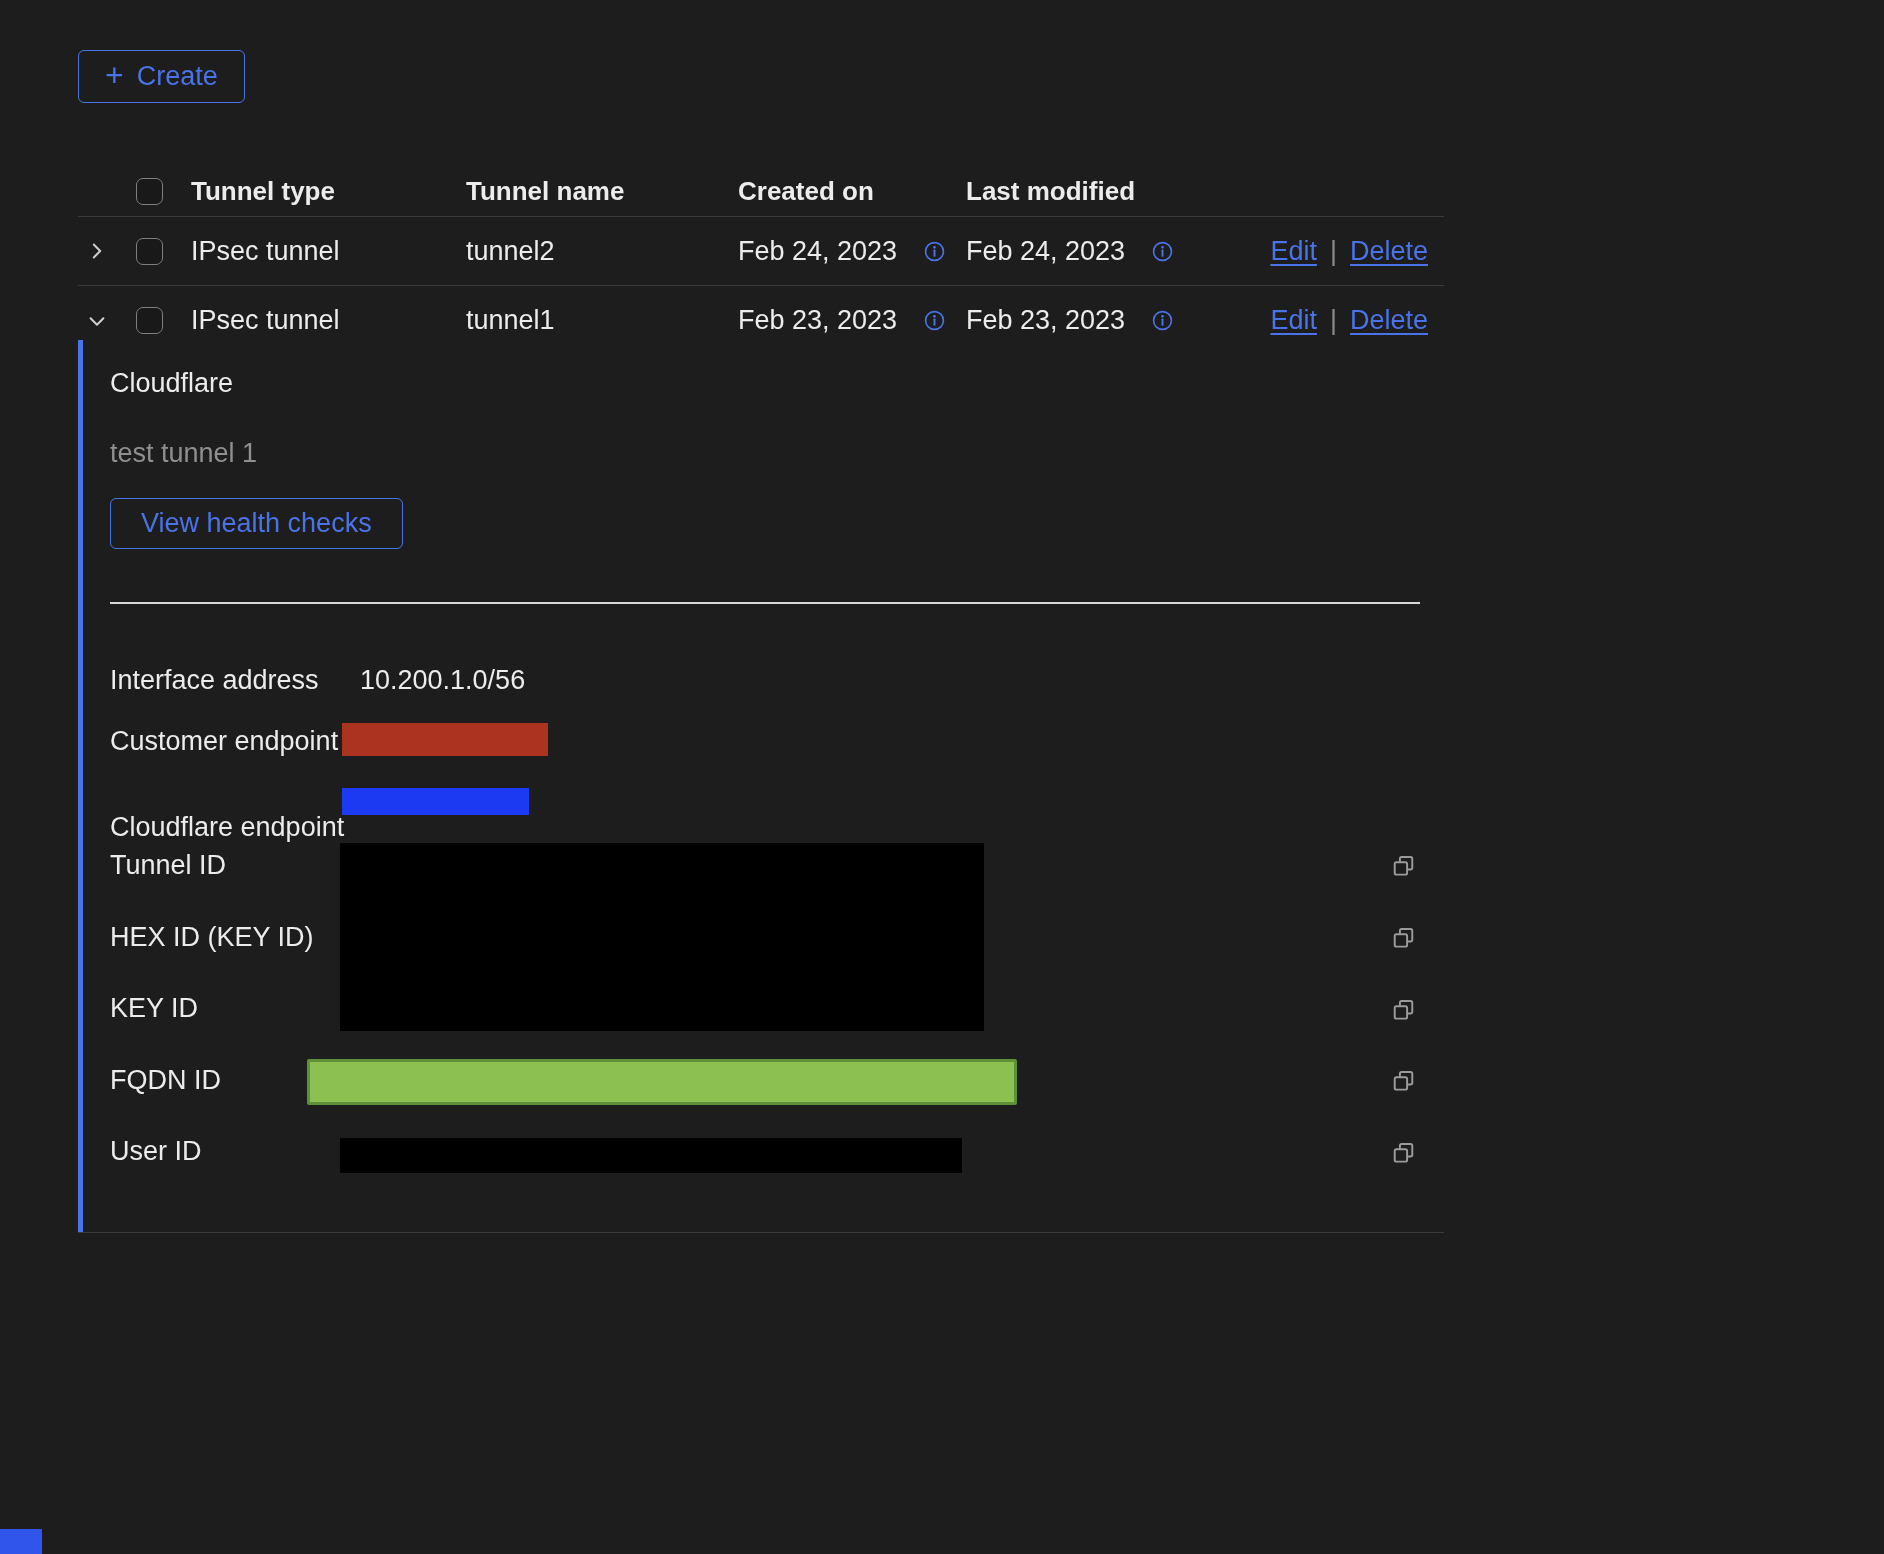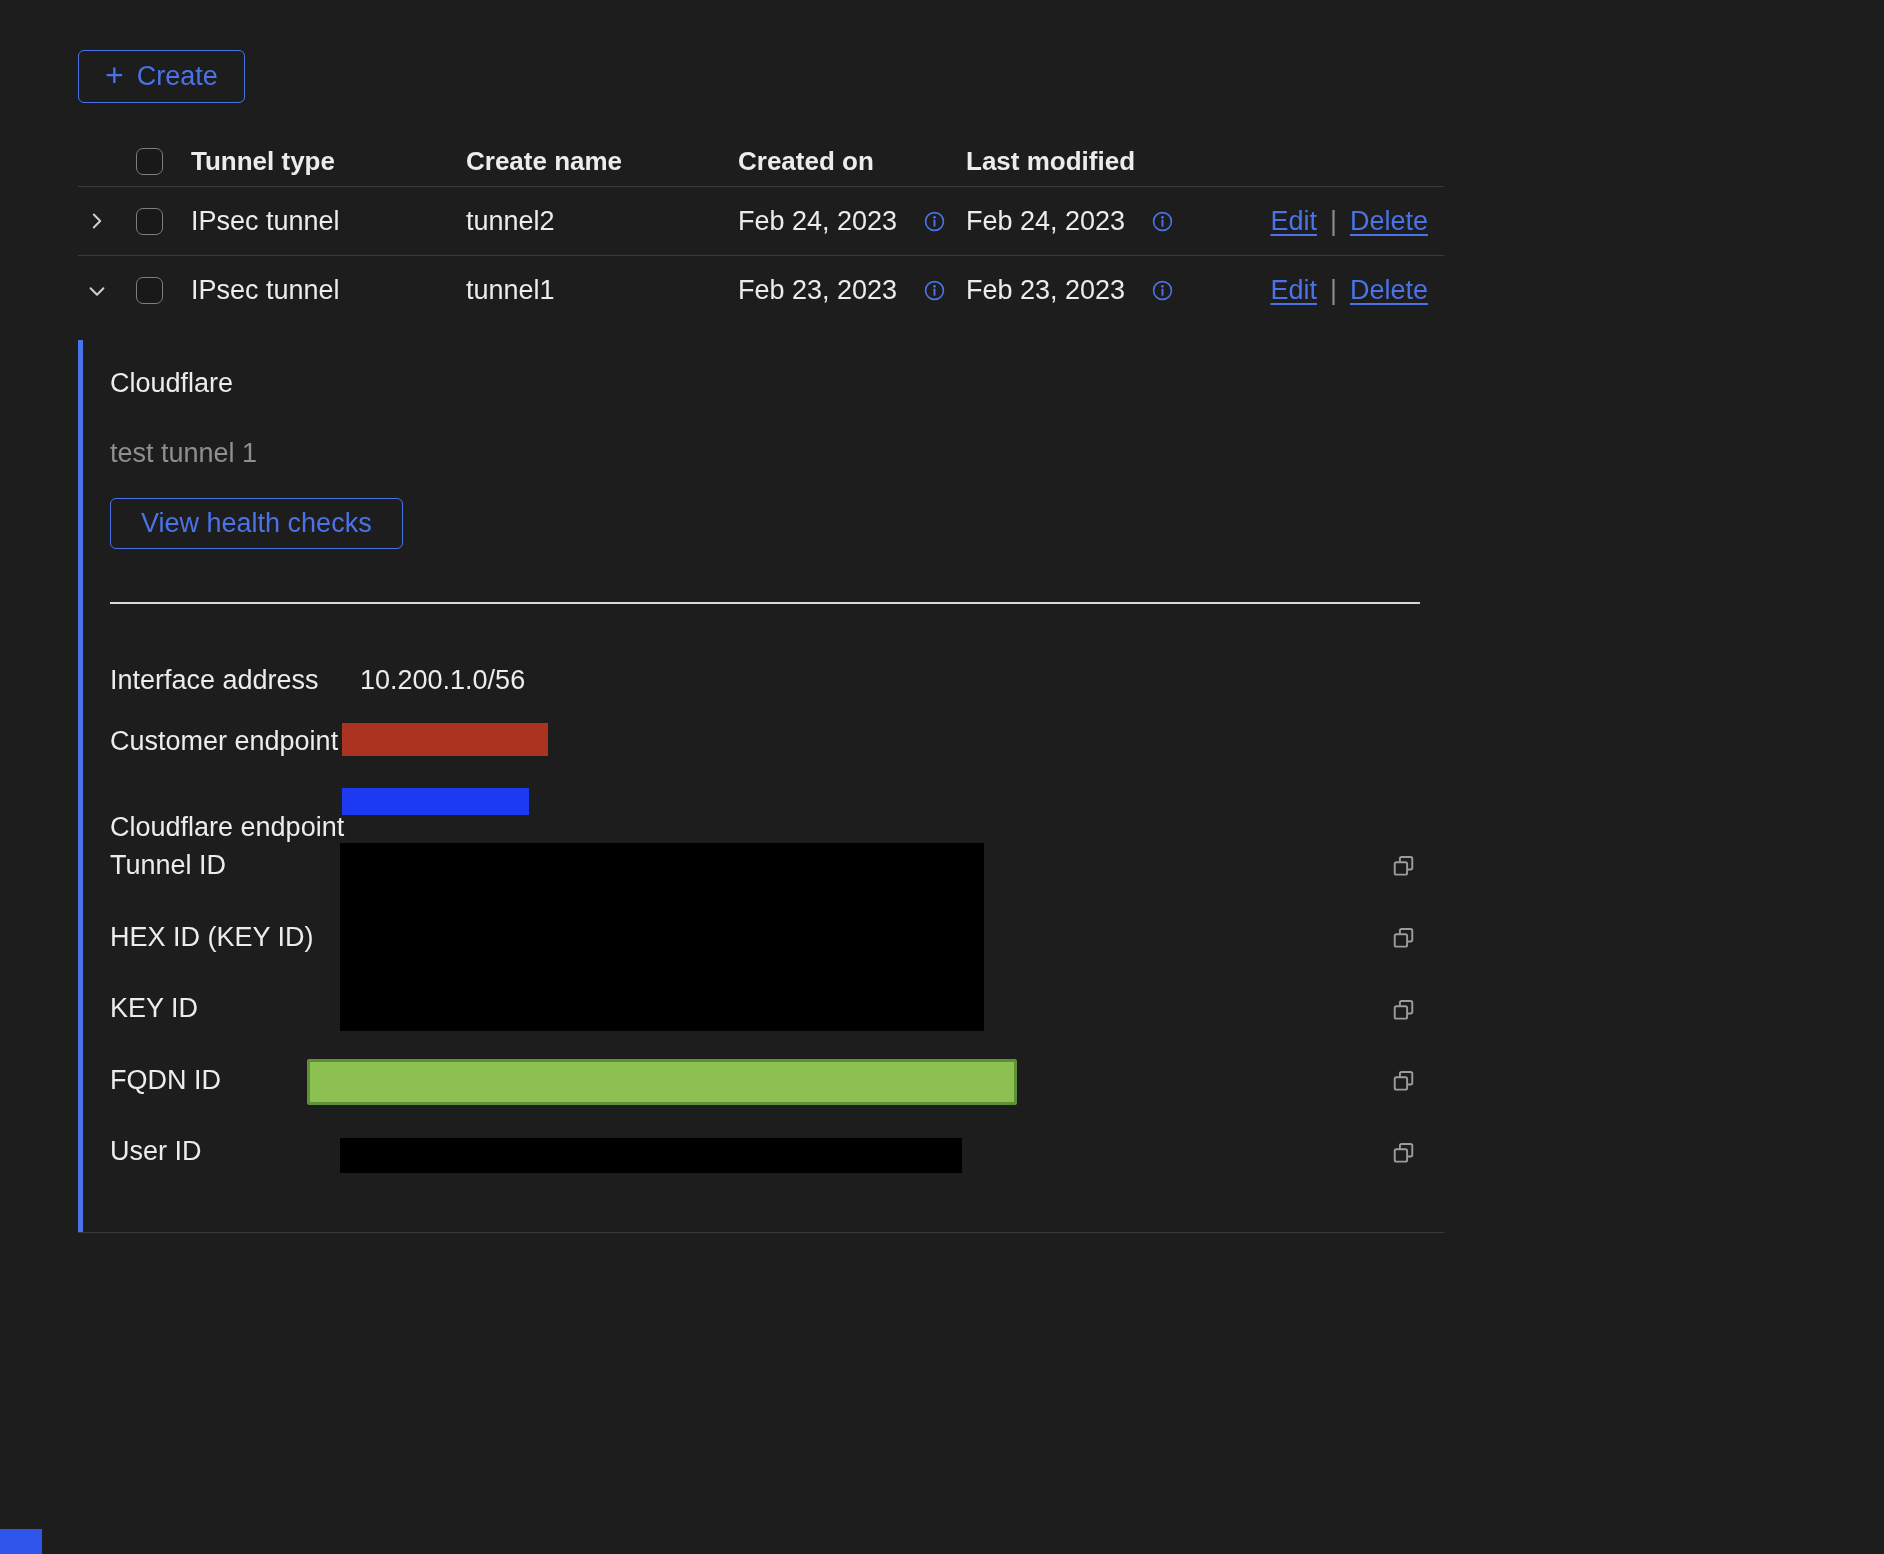--- a/index.html
+++ b/index.html
@@ -13,21 +13,21 @@
   
   .create-btn {
     position:absolute; left:78px; top:50px; height:53px;
     display:inline-flex; align-items:center; gap:13px; padding:0 26px;
     background:transparent; border:1px solid var(--accent,#4a73e8); border-radius:6px;
     color:var(--accent,#4a73e8); font-size:27px; font-family:inherit; cursor:pointer;
   }
   .create-btn .plus { font-size:32px; line-height:1; font-weight:400; margin-top:-3px; }
 
   
-  .table { position:absolute; left:78px; top:136px; width:1366px; }
+  .table { position:absolute; left:78px; top:166px; width:1366px; }
   .row {
     display:grid;
     grid-template-columns:58px 55px 275px 272px 228px 317px 1fr;
     align-items:center;
   }
   .thead { height:51px; border-bottom:1px solid var(--border,#3a3a3a); font-weight:700; font-size:26px; }
   .trow  { height:69px; border-bottom:1px solid var(--border,#3a3a3a); font-size:27px; }
   .trow.no-border { border-bottom:none; }
   .cell { display:flex; align-items:center; min-width:0; }
   .cell.chev { padding-left:8px; cursor:pointer; }
@@ -83,21 +83,21 @@
 </button>
 
 <div class="table">
 
   <div class="row thead">
     <div class="cell chev"></div>
     <div class="cell">
       <span class="checkbox"></span>
     </div>
     <div class="cell">Tunnel type</div>
-    <div class="cell">Create name</div>
+    <div class="cell">Tunnel name</div>
     <div class="cell">Created on</div>
     <div class="cell">Last modified</div>
     <div class="cell"></div>
   </div>
 
   <div class="row trow">
     <div class="cell chev">
       <svg width="22" height="22" viewBox="0 0 24 24">
           <polyline points="8.5 5 15.5 12 8.5 19" fill="none" stroke="#cfcfcf" stroke-width="2.2" stroke-linecap="round" stroke-linejoin="round"></polyline>
         </svg>

